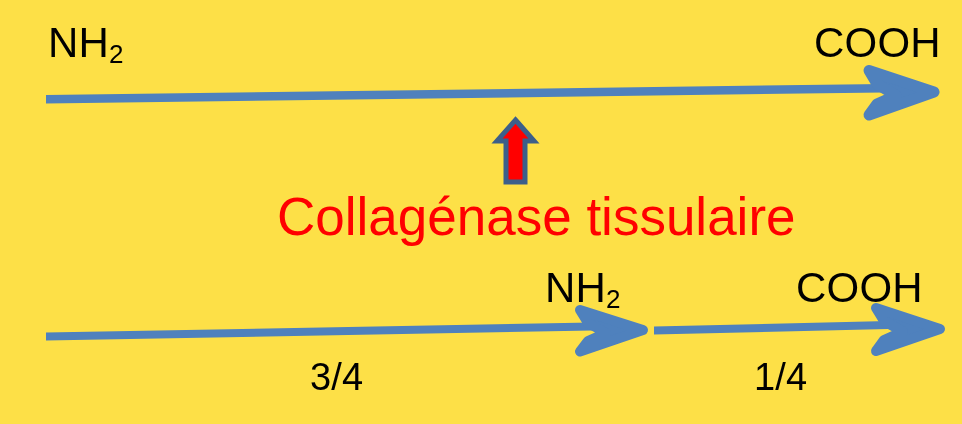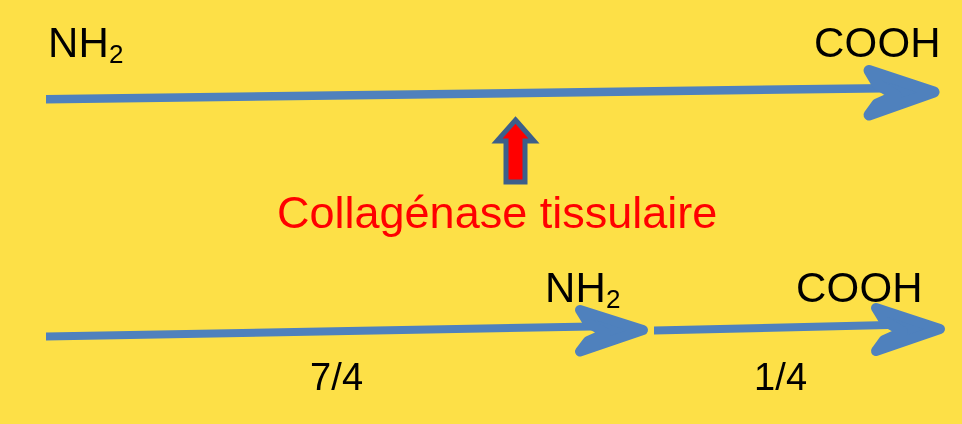--- a/index.html
+++ b/index.html
@@ -36,21 +36,21 @@
   .label sub {
     font-size: 0.62em;
     vertical-align: baseline;
     position: relative;
     top: 0.22em;
   }
   .enzyme-label {
     position: absolute;
     color: #FF0000;
     font-family: "Liberation Sans", sans-serif;
-    font-size: 45px;
+    font-size: 53px;
     font-weight: 400;
     white-space: nowrap;
     line-height: 1;
   }
   .arrow-svg {
     position: absolute;
     overflow: visible;
   }
 </style>
 </head>
@@ -83,21 +83,21 @@
   </div>
 
   <div class="label chem" style="left:796px; top:267px;">COOH</div>
 
   <svg class="arrow-svg" style="left:0px; top:296px;" width="700" height="72" viewBox="0 0 700 72">
     <path d="M 46,44.5 L 592,34.5 L 592,26.5 L 46,36.5 Z" fill="#4F81BD"></path>
     <path d="M 580,14.0 L 643,34.0 L 580,55.5
              L 588,45.0 L 606,37.0 L 588,27.0 Z" fill="#4F81BD" stroke="#4F81BD" stroke-width="10" stroke-linejoin="round" stroke-linecap="round"></path>
   </svg>
 
-  <div class="label frac" style="left:310px; top:358px;">7/4</div>
+  <div class="label frac" style="left:310px; top:358px;">3/4</div>
 
   <svg class="arrow-svg" style="left:650px; top:296px;" width="312" height="72" viewBox="0 0 312 72">
     <path d="M 4,38.5 L 238,33.0 L 238,25.0 L 4,30.5 Z" fill="#4F81BD"></path>
     <path d="M 226,12.0 L 290,33.0 L 226,55.0
              L 234,44.0 L 253,35.5 L 234,25.0 Z" fill="#4F81BD" stroke="#4F81BD" stroke-width="10" stroke-linejoin="round" stroke-linecap="round"></path>
   </svg>
 
   <div class="label frac" style="left:718px; top:358px;margin-left:36px;">1/4</div>
 
 </div>

